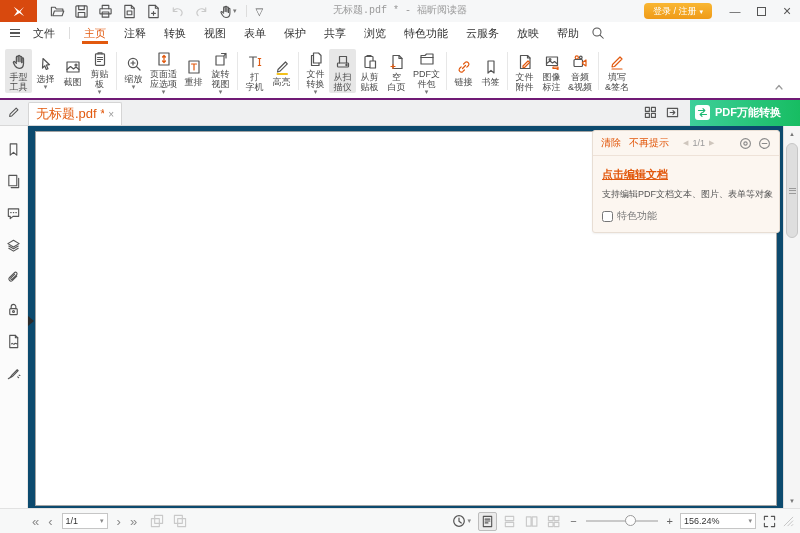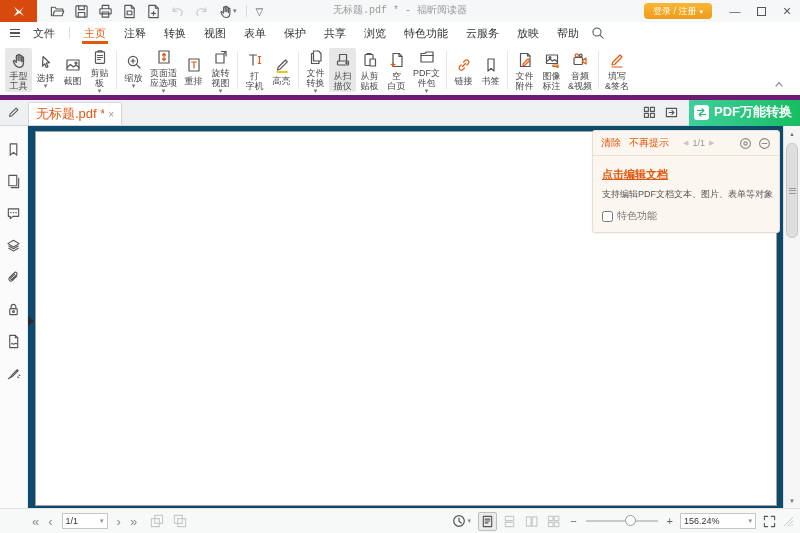--- a/index.html
+++ b/index.html
@@ -32,42 +32,42 @@
   .hamburger { display:flex; flex-direction:column; gap:2px; margin:0 4px 0 2px; }
   .hamburger i { display:block; width:10px; height:1.4px; background:#555; }
   .menu-file { padding:0 6px 0 0; }
   .mdiv { width:1px; height:12px; background:#ddd; margin:0 5px; }
   .menu-item { padding:0 9px; height:22px; line-height:22px; position:relative; cursor:default; white-space:nowrap; }
   .menu-item.active { color:#e2590e; }
   .menu-item.active::after { content:""; position:absolute; left:7px; right:7px; bottom:0; height:3px; background:#e2590e; }
   .menu-search { margin-left:3px; display:flex; align-items:center; }
 
   
-  .ribbon { height:56px; border-bottom:5px solid #701a75; display:flex; align-items:center;
+  .ribbon { height:56px; border-bottom:2px solid #701a75; display:flex; align-items:center;
     padding:0 5px; position:relative; background:#fff; }
   .rbtn { display:flex; flex-direction:column; align-items:center; justify-content:flex-start;
     padding:2px 3px 1px; min-width:27px; border-radius:2px; cursor:default; }
   .rbtn.active { background:#e7e7e7; }
   .ricon { height:21px; display:flex; align-items:center; justify-content:center; }
   .rlabel { font-size:9px; line-height:10px; color:#4a4a4a; text-align:center; white-space:pre-line; }
   .rcaret { font-size:7px; line-height:6px; color:#777; }
   .rdiv { width:1px; height:38px; background:#e7e7e7; margin:0 3px; flex:none; }
   .ribbon-collapse { position:absolute; right:16px; bottom:3px; }
 
   
   .tabbar { height:26px; background:#eff0f1; display:flex; align-items:flex-end; border-bottom:1px solid #d8d8d8; }
   .tab-pencil { width:28px; height:26px; display:flex; align-items:center; justify-content:center; }
   .doc-tab { height:23px; width:94px; background:#fff; border:1px solid #d5d5d5; border-bottom:none;
     border-radius:2px 2px 0 0; display:flex; align-items:center; padding:0 7px; gap:4px; }
   .doc-tab .t-label { color:#e2590e; font-size:13px; flex:1; white-space:nowrap; overflow:hidden; }
   .doc-tab .t-close { color:#999; font-size:10px; }
   .tabbar-right { margin-left:auto; display:flex; align-items:center; gap:9px; height:26px; }
-  .convert-btn { height:36px; display:flex; align-items:center; gap:5px; padding:0 8px 0 5px;
+  .convert-btn { height:36px; display:flex; align-items:center; gap:5px; padding:0 19px 0 5px;
     background:linear-gradient(90deg,#3ecf9a,#17bd62); border-radius:3px 0 0 3px; color:#fff;
-    font-size:13px; font-weight:bold; margin-left:2px; }
+    font-size:11px; font-weight:bold; margin-left:2px; }
   .cv-ic { width:15px; height:15px; background:#fff; border-radius:3px; display:flex; align-items:center; justify-content:center; }
 
   
   .content { position:absolute; left:0; right:0; top:126px; bottom:25px; display:flex; }
   .sidebar { width:28px; background:#fbfbfb; border-right:1px solid #e7e7e7; display:flex;
     flex-direction:column; align-items:center; padding-top:16px; gap:17px; }
   .sb-btn { display:flex; align-items:center; justify-content:center; }
   .canvas { flex:1; background:#0c4a6e; position:relative; }
   .page { position:absolute; left:7px; right:6px; top:5px; bottom:2px; background:#fff; border:1px solid #a3a3a3; }
   .expand-handle { position:absolute; left:0; top:190px; width:0; height:0;

